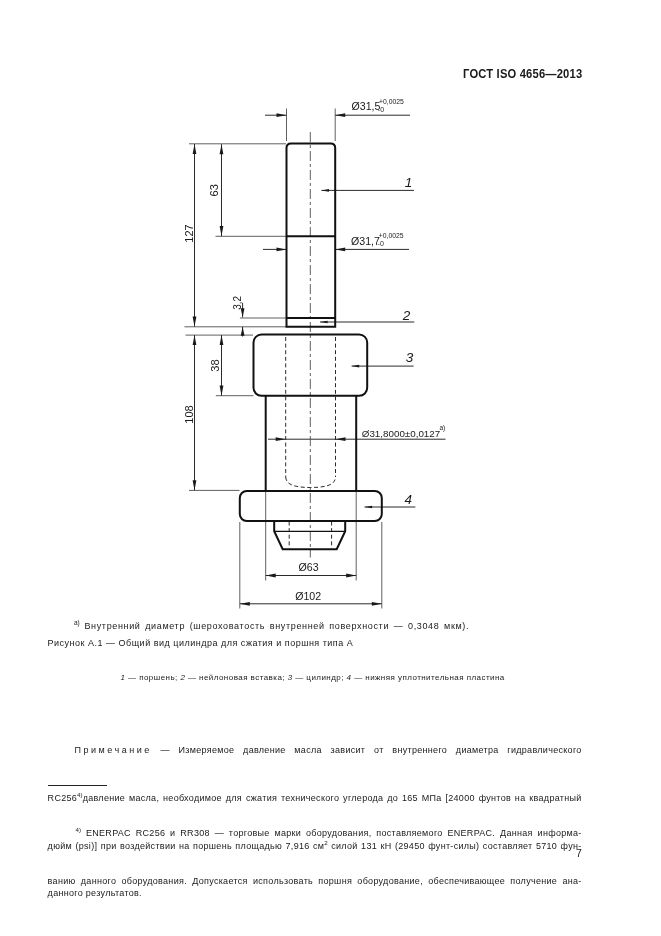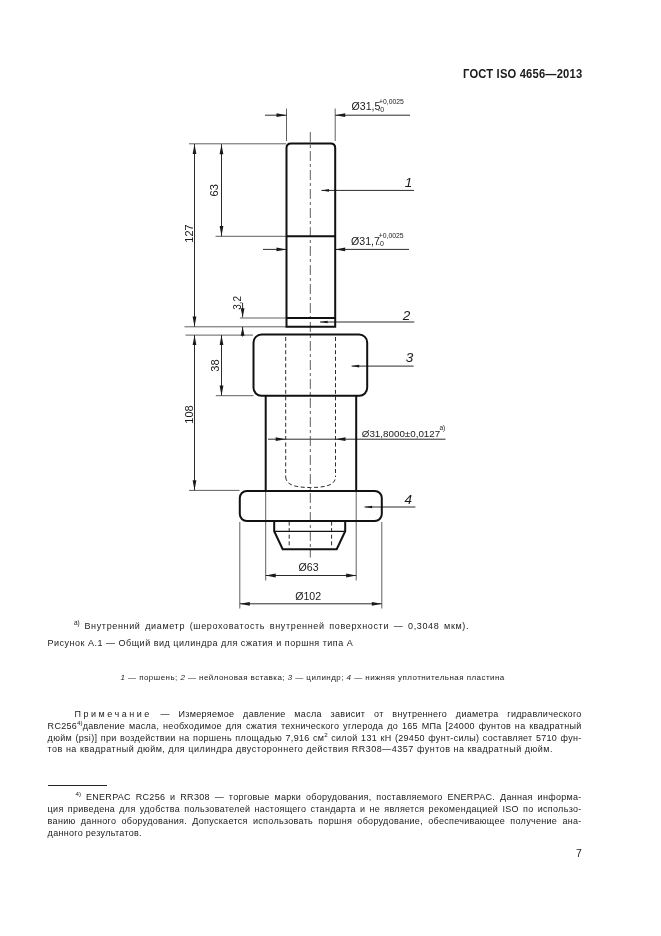--- a/index.html
+++ b/index.html
@@ -1,19 +1,19 @@
 <!DOCTYPE html>
 <html><head>
 <meta charset="utf-8">
 <style>
   html,body{margin:0;padding:0;}
   body{width:661px;height:936px;position:relative;background:#ffffff;
        font-family:"Liberation Sans",sans-serif;color:#1a1a1a;}
   .abs{position:absolute;}
-  .jl{text-align:justify;text-align-last:justify;}
+  .jl{text-align:justify;text-align-last:justify;margin-top:36px;}
   sup{font-size:6.2px;vertical-align:super;line-height:0;letter-spacing:0;}
 </style>
 </head>
 <body>
 
 <div class="abs" style="right:78.5px;top:66.3px;font-weight:bold;font-size:13.2px;white-space:nowrap;letter-spacing:0.2px;transform:scaleX(0.85);transform-origin:100% 0;">ГОСТ ISO 4656—2013</div>
 
 <svg class="abs" style="left:0;top:0" width="661" height="620" viewBox="0 0 661 620">
   <g fill="none" stroke="#606060" stroke-width="1">
     <path d="M286.5,108.5 V141"></path>
@@ -127,25 +127,23 @@
 <div class="abs" style="left:74px;top:620.8px;font-size:9px;white-space:nowrap;letter-spacing:0.65px;word-spacing:1.5px;"><sup style="font-size:6.5px">а)</sup> Внутренний диаметр (шероховатость внутренней поверхности — 0,3048 мкм).</div>
 
 <div class="abs" style="left:47.6px;top:651.2px;width:530px;text-align:center;font-size:8px;letter-spacing:0.45px;margin-top:22px;"><i>1</i> — поршень; <i>2</i> — нейлоновая вставка; <i>3</i> — цилиндр; <i>4</i> — нижняя уплотнительная пластина</div>
 
 <div class="abs" style="left:47.6px;top:638px;width:528px;font-size:9px;letter-spacing:0.5px;">Рисунок А.1 — Общий вид цилиндра для сжатия и поршня типа А</div>
 
 <div class="abs" style="left:47.6px;top:709px;width:534px;font-size:9px;line-height:11.8px;letter-spacing:0.3px;">
   <div class="jl" style="text-indent:27px;"><span style="letter-spacing:2.5px;">Примечание</span> — Измеряемое давление масла зависит от внутреннего диаметра гидравлического</div>
   <div class="jl">RC256<sup>4)</sup>давление масла, необходимое для сжатия технического углерода до 165 МПа [24000 фунтов на квадратный</div>
   <div class="jl">дюйм (psi)] при воздействии на поршень площадью 7,916 см<sup>2</sup> силой 131 кН (29450 фунт-силы) составляет 5710 фун-</div>
-  <div style="letter-spacing:0.5px;">тов на квадратный дюйм, для цилиндра двустороннего действия RR308—4357 фунтов на квадратный дюйм.</div>
 </div>
 
 <div class="abs" style="left:47.5px;top:784.5px;width:59px;height:1px;background:#222;"></div>
 
 <div class="abs" style="left:47.6px;top:791.8px;width:534px;font-size:9px;line-height:11.9px;letter-spacing:0.3px;">
   <div class="jl" style="text-indent:28px;"><sup>4)</sup> ENERPAC RC256 и RR308 — торговые марки оборудования, поставляемого ENERPAC. Данная информа-</div>
-  <div class="jl">ция приведена для удобства пользователей настоящего стандарта и не является рекомендацией ISO по использо-</div>
   <div class="jl">ванию данного оборудования. Допускается использовать поршня оборудование, обеспечивающее получение ана-</div>
   <div>данного результатов.</div>
 </div>
 
 <div class="abs" style="left:576px;top:846.5px;font-size:10.5px;">7</div>
 
 </body></html>

